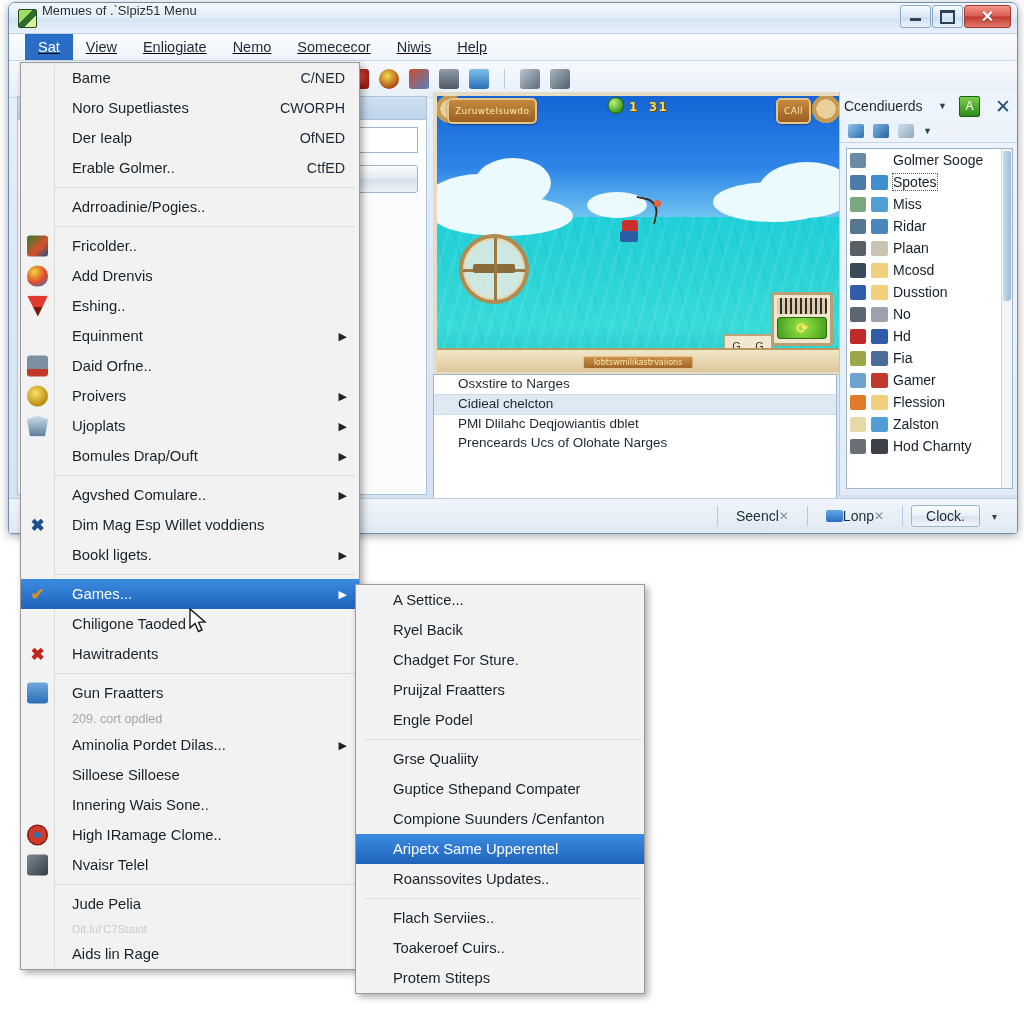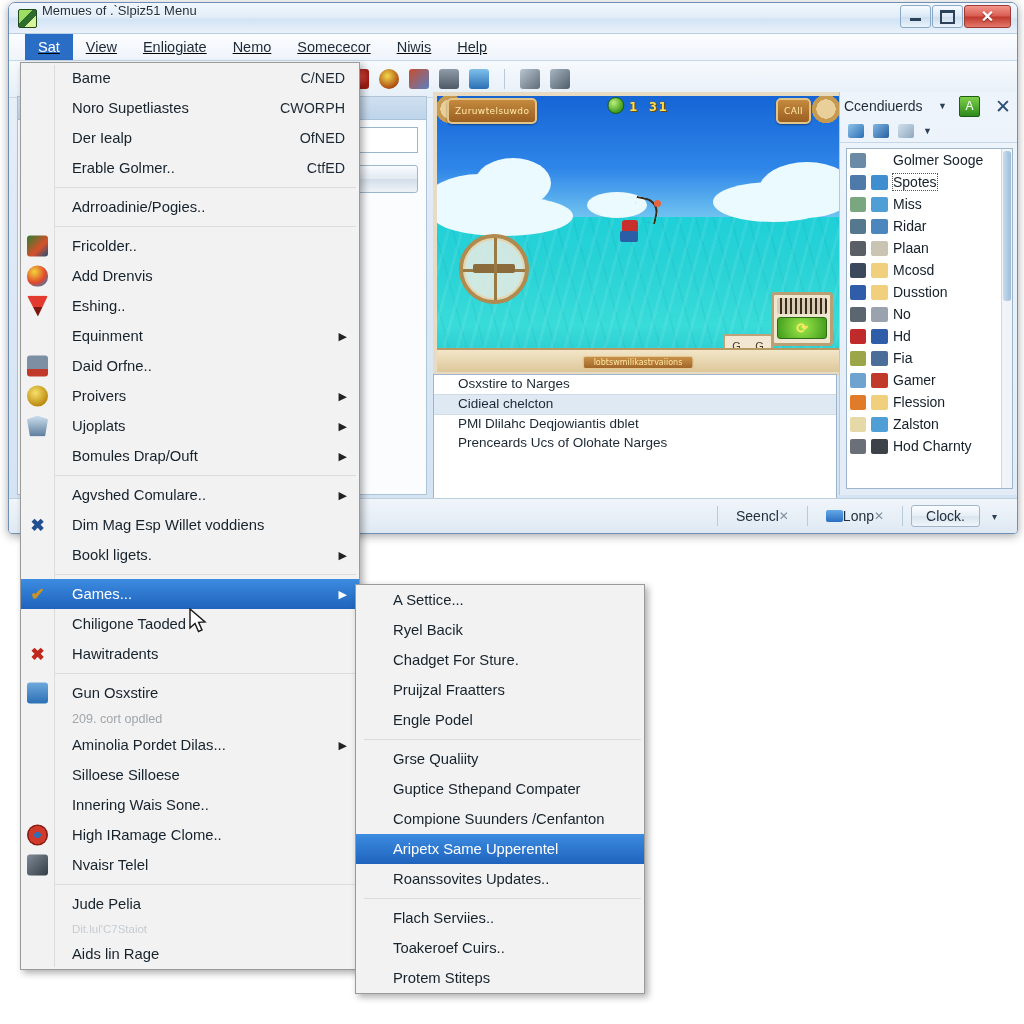--- a/index.html
+++ b/index.html
@@ -541,21 +541,21 @@
         <div class="mi">
           <span class="mi-label">Chiligone Taoded</span>
         </div>
         <div class="mi">
           <span class="mi-ico" style="background: transparent; color: rgb(192, 38, 28); font-size: 17px; font-weight: bold; display: flex; align-items: center; justify-content: center;">✖</span>
           <span class="mi-label">Hawitradents</span>
         </div>
         <div class="msep"></div>
         <div class="mi">
           <span class="mi-ico" style="background:linear-gradient(to bottom,#6fa8dc,#2a6fb5);"></span>
-          <span class="mi-label">Gun Osxstire</span>
+          <span class="mi-label">Gun Fraatters</span>
         </div>
         <div class="mi dim">
           <span class="mi-label">209. cort opdled</span>
         </div>
         <div class="mi">
           <span class="mi-label">Aminolia Pordet Dilas...</span>
           <span class="mi-arrow">▶</span>
         </div>
         <div class="mi">
           <span class="mi-label">Silloese Silloese</span>

